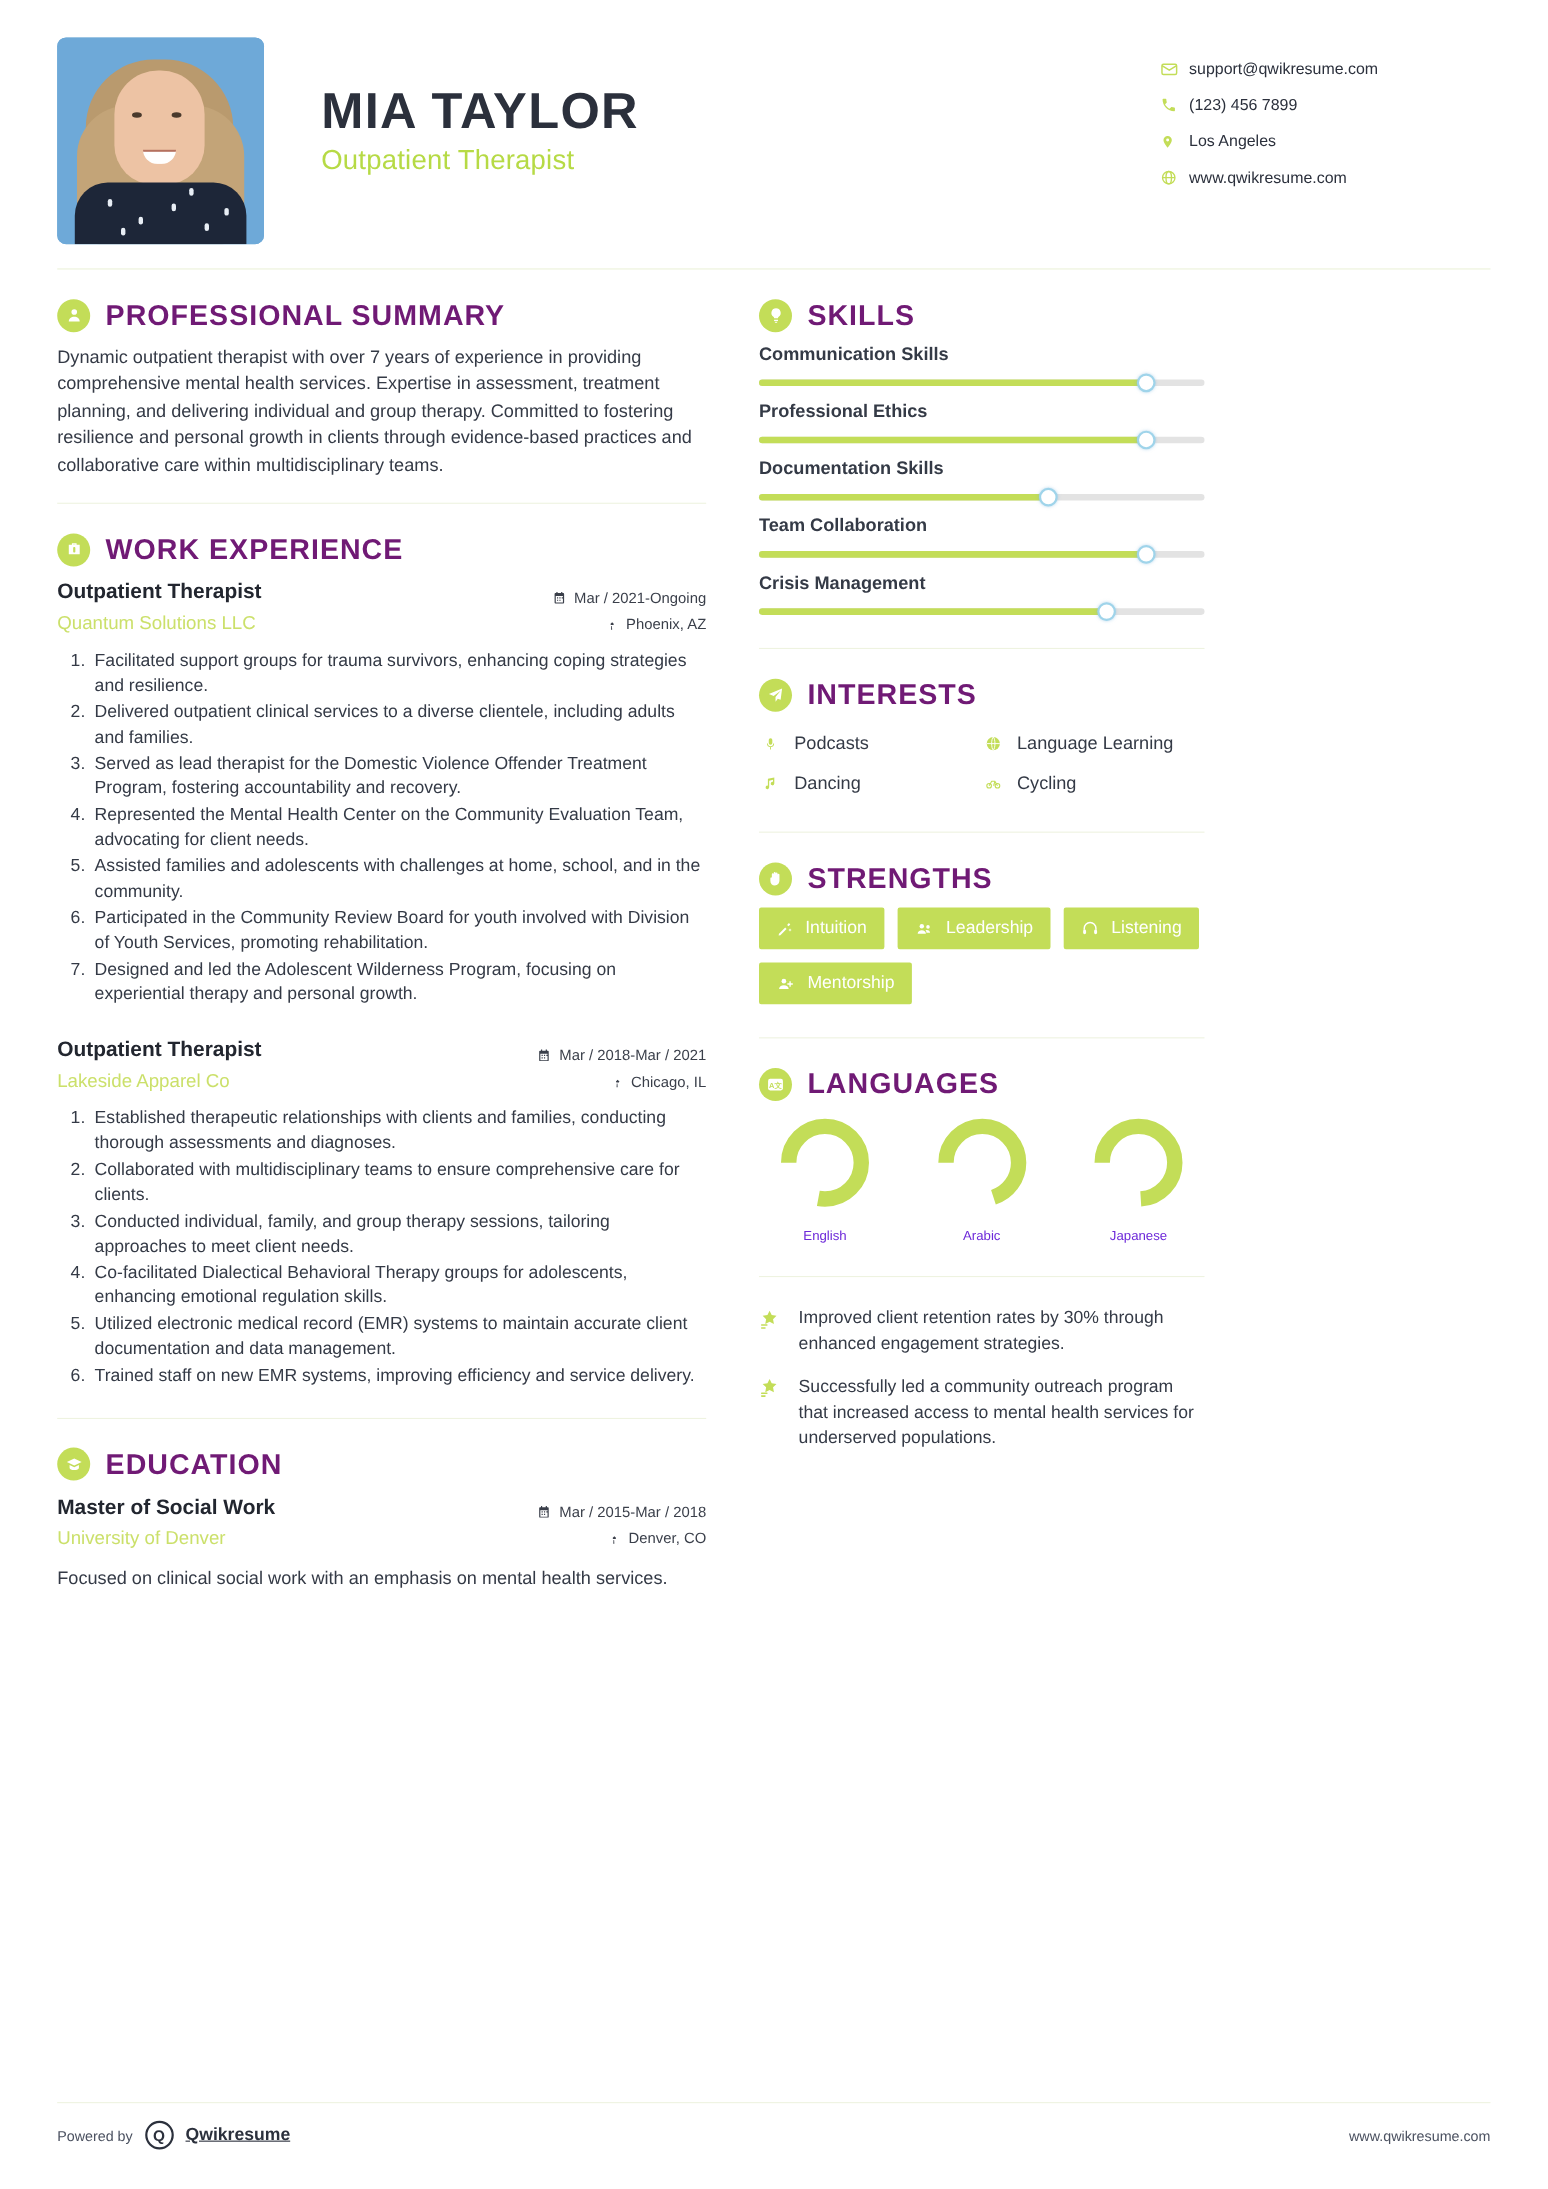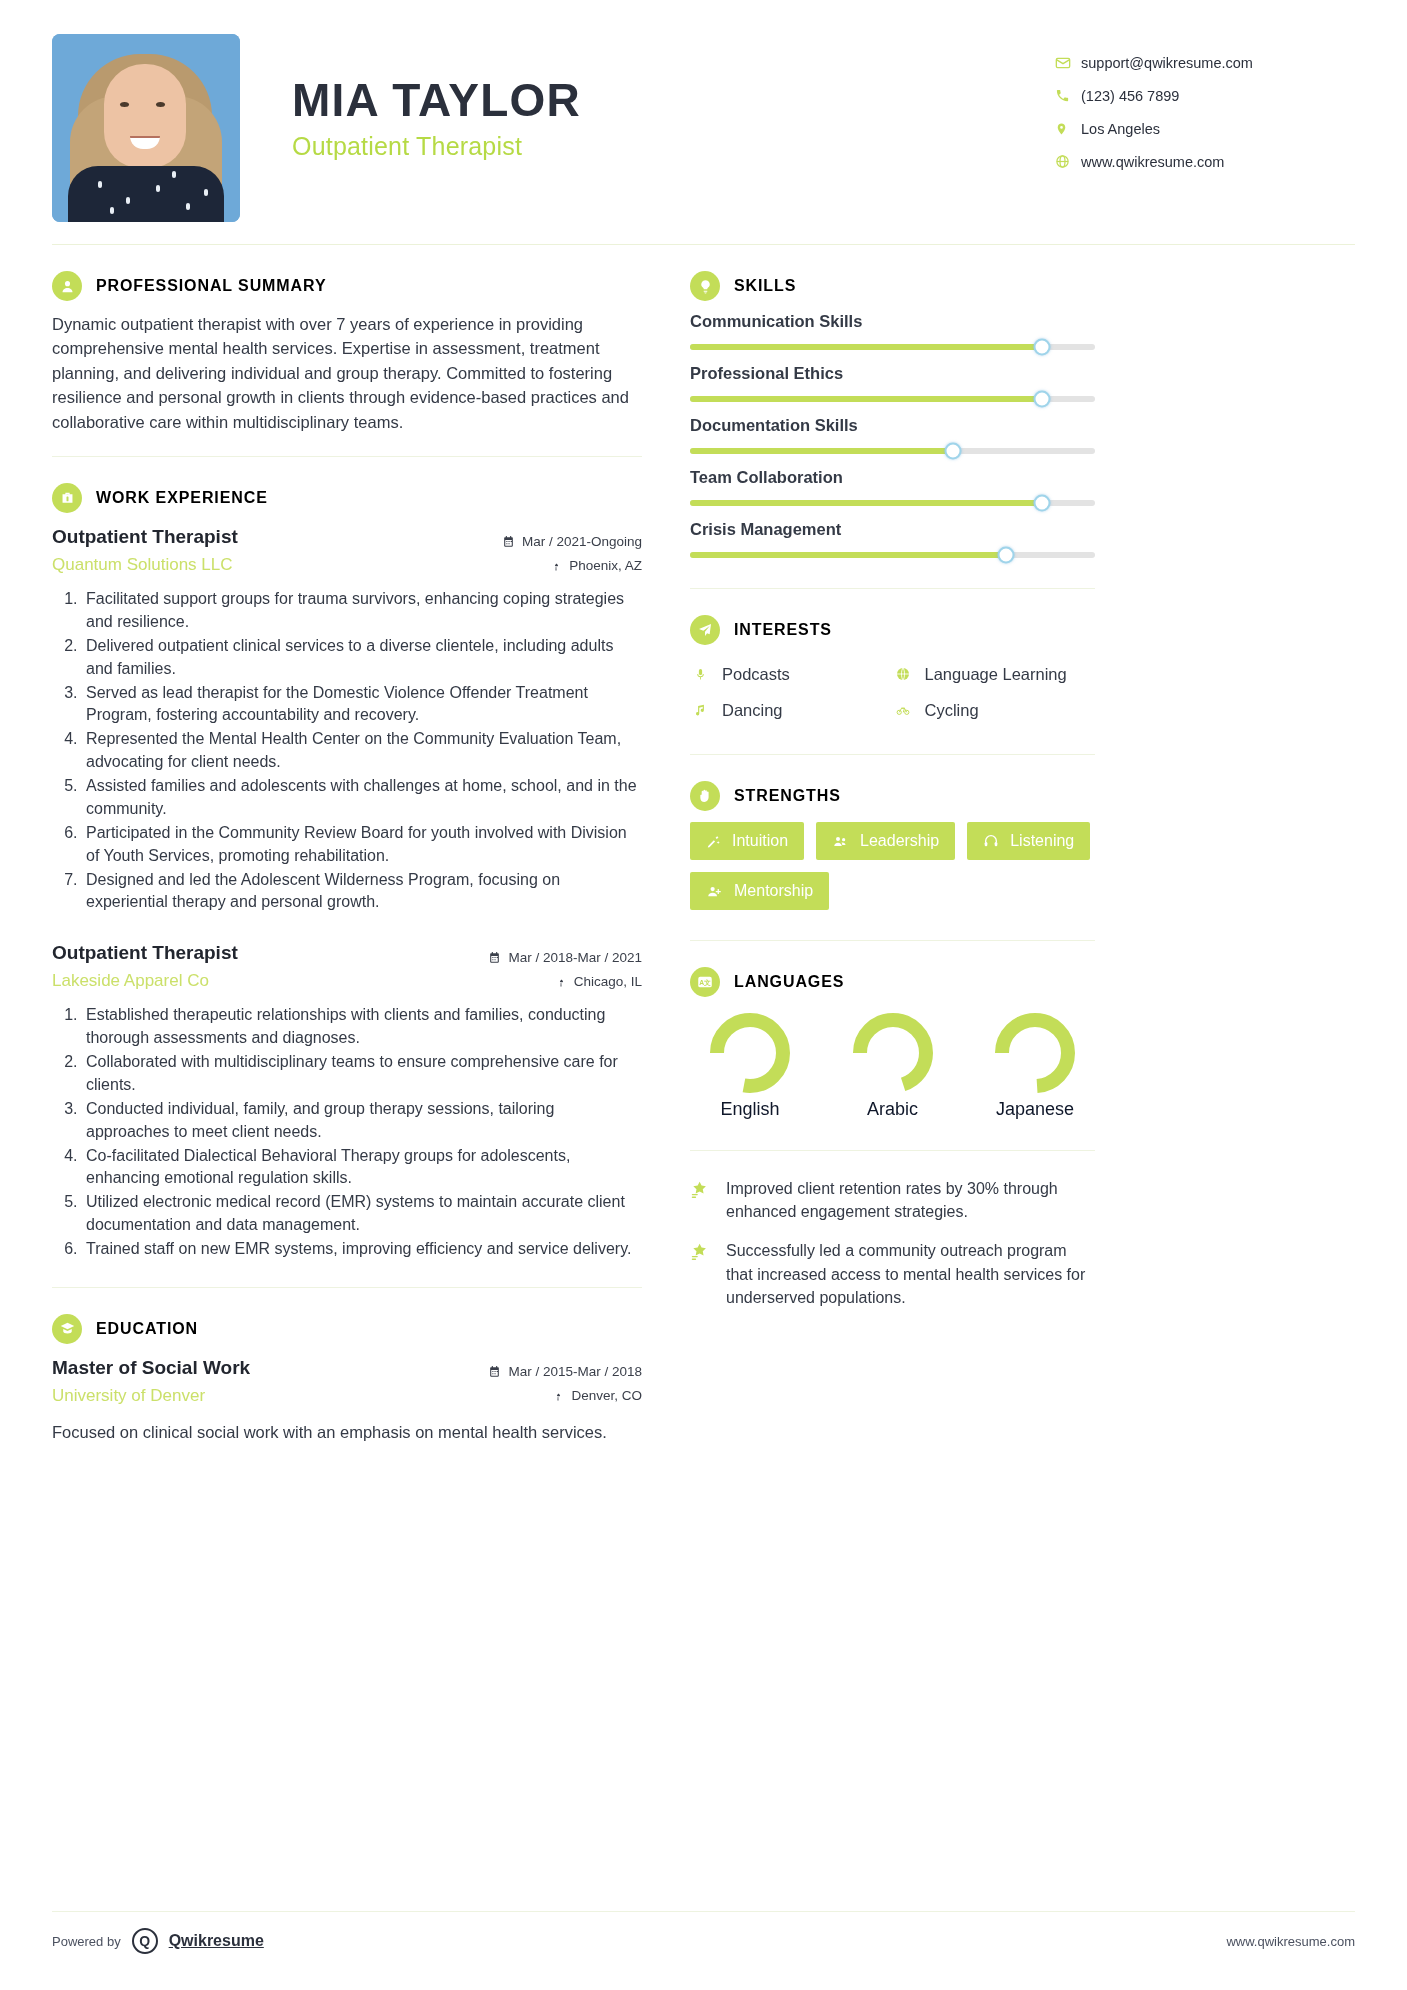--- a/index.html
+++ b/index.html
@@ -66,21 +66,21 @@
   .right { width: 405px; }
 
   
   .sec { margin-top: 26px; }
   .sechead { display: flex; align-items: center; gap: 14px; margin-bottom: 11px; }
   .secicon {
     width: 30px; height: 30px; border-radius: 50%; background: #c3dd58;
     display: flex; align-items: center; justify-content: center; flex: 0 0 auto;
   }
   .secicon svg { display:block; }
-  .sectitle { font-size: 16px; font-weight: 700; letter-spacing: .9px; color: #000000; }
+  .sectitle { font-size: 26px; font-weight: 700; letter-spacing: .9px; color: #701a75; }
 
   .summary { font-size: 16.5px; line-height: 1.48; color: #343a46; }
 
   .divider { height: 1px; background: #eef3e0; margin: 22px 0 0 0; }
 
   
   .job { margin-top: 4px; }
   .jobtop { display: flex; justify-content: space-between; align-items: flex-start; }
   .jobleft .role { font-size: 19px; font-weight: 600; color: #22262f; line-height: 1.35; }
   .jobleft .org { font-size: 17px; color: #cbe06a; margin-top: 5px; }
@@ -110,21 +110,21 @@
   .pill {
     background: #c3dd58; color: #ffffff; font-size: 16px;
     padding: 10px 16px; display: flex; align-items: center; gap: 11px;
     border-radius: 2px;
   }
   .pill svg { display: block; }
 
   .lang-grid { display: flex; justify-content: space-between; margin-top: 14px; }
   .lang { width: 120px; text-align: center; }
   .donut { width: 84px; height: 84px; margin: 0 auto; }
-  .langname { font-size: 18px; color: #0f172a; }
+  .langname { font-size: 12px; color: #6d28d9; margin-top: 12px; }
 
   .ach { display: flex; gap: 12px; margin-bottom: 16px; }
   .ach .ai { flex: 0 0 auto; width: 24px; padding-top: 2px; }
   .ach .at { font-size: 16px; line-height: 1.45; color: #343a46; }
 
   
   .footer {
     position: absolute; left: 52px; right: 52px; bottom: 36px;
     display: flex; align-items: center; justify-content: space-between;
   }

